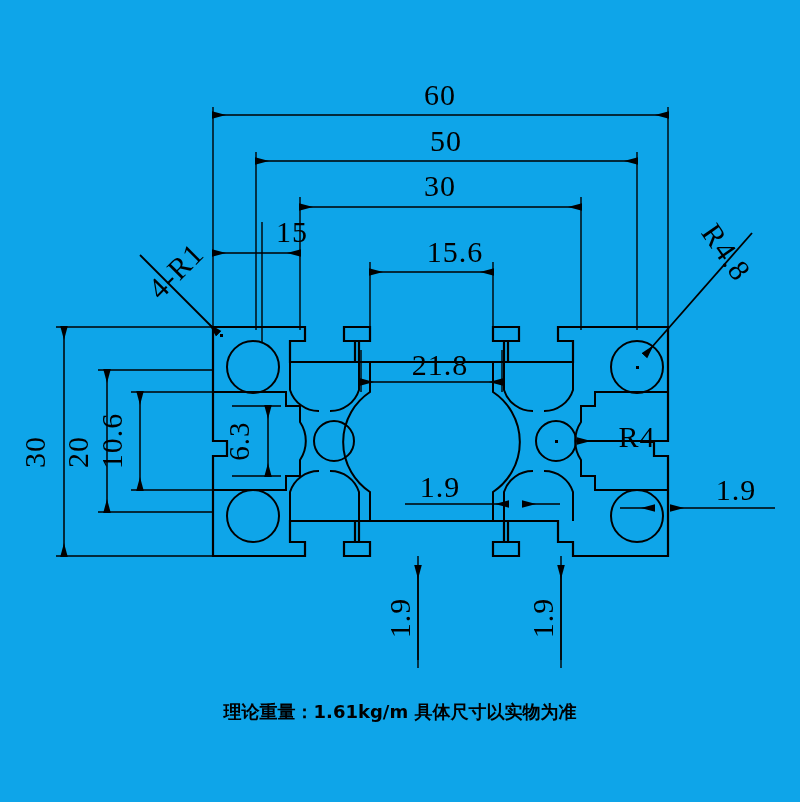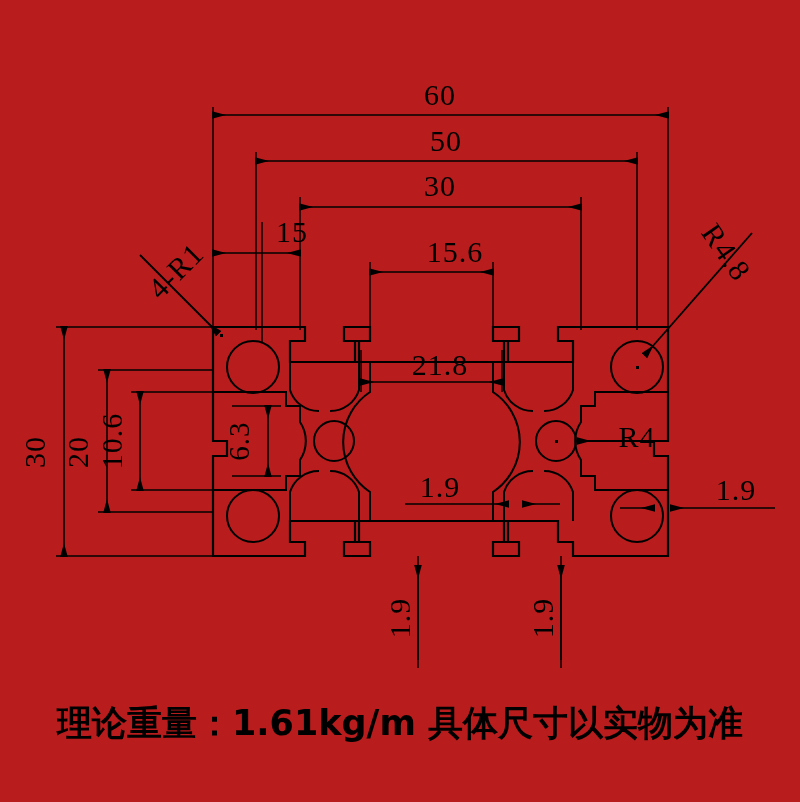--- a/index.html
+++ b/index.html
@@ -10,21 +10,21 @@
   body {
     width: 800px;
     height: 802px;
     font-family: "Liberation Serif", serif;
     overflow: hidden;
   }
   #drawing-root {
     position: relative;
     width: 800px;
     height: 802px;
-    background: #b91c1c;
+    background: #0ea5e9;
   }
   svg#cad {
     position: absolute;
     left: 0;
     top: 0;
     width: 800px;
     height: 802px;
     display: block;
   }
   .part-outline {
@@ -67,21 +67,21 @@
   }
   .dim-text-sm {
     font-size: 29px;
   }
   .note-text {
     position: absolute;
     left: 0;
     width: 800px;
     text-align: center;
     font-family: "DejaVu Sans", sans-serif;
-    font-size: 35px;
+    font-size: 18px;
     font-weight: bold;
     color: #000000;
     letter-spacing: 0px;
     white-space: nowrap;
   }
 </style>
 </head>
 <body>
 
 <div id="drawing-root">

